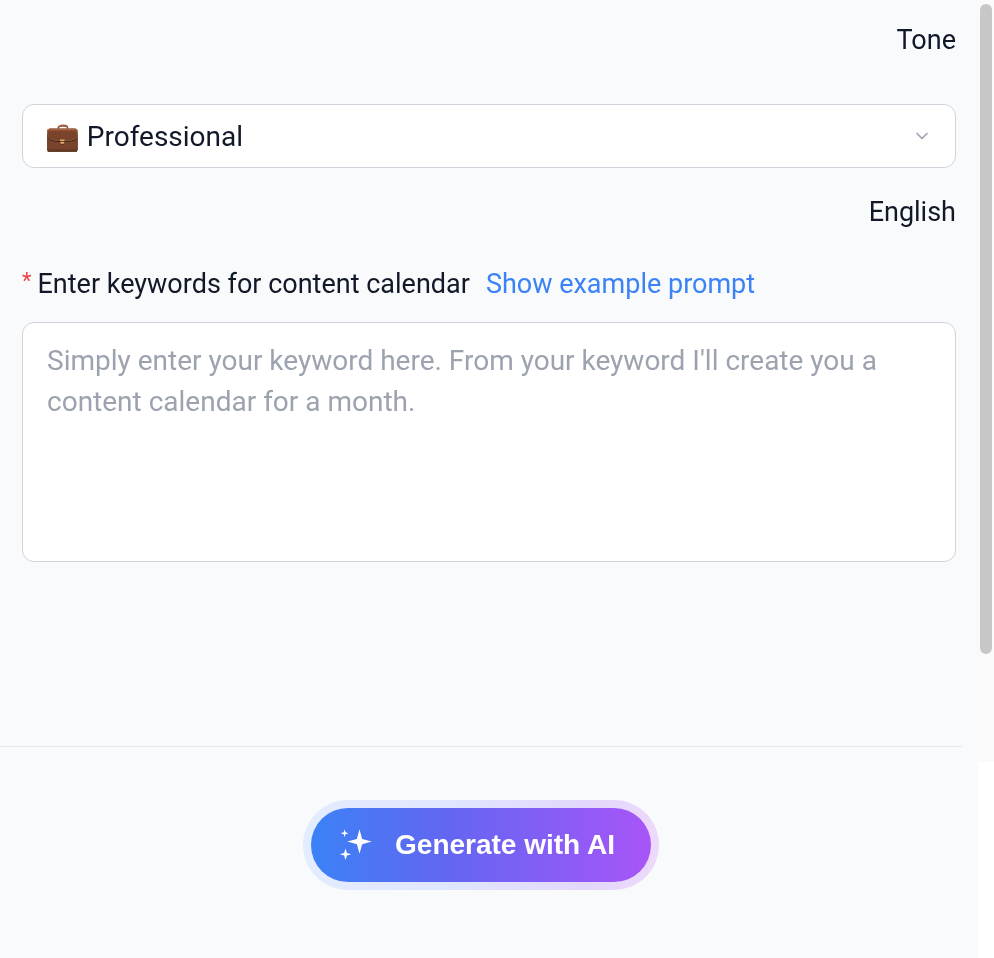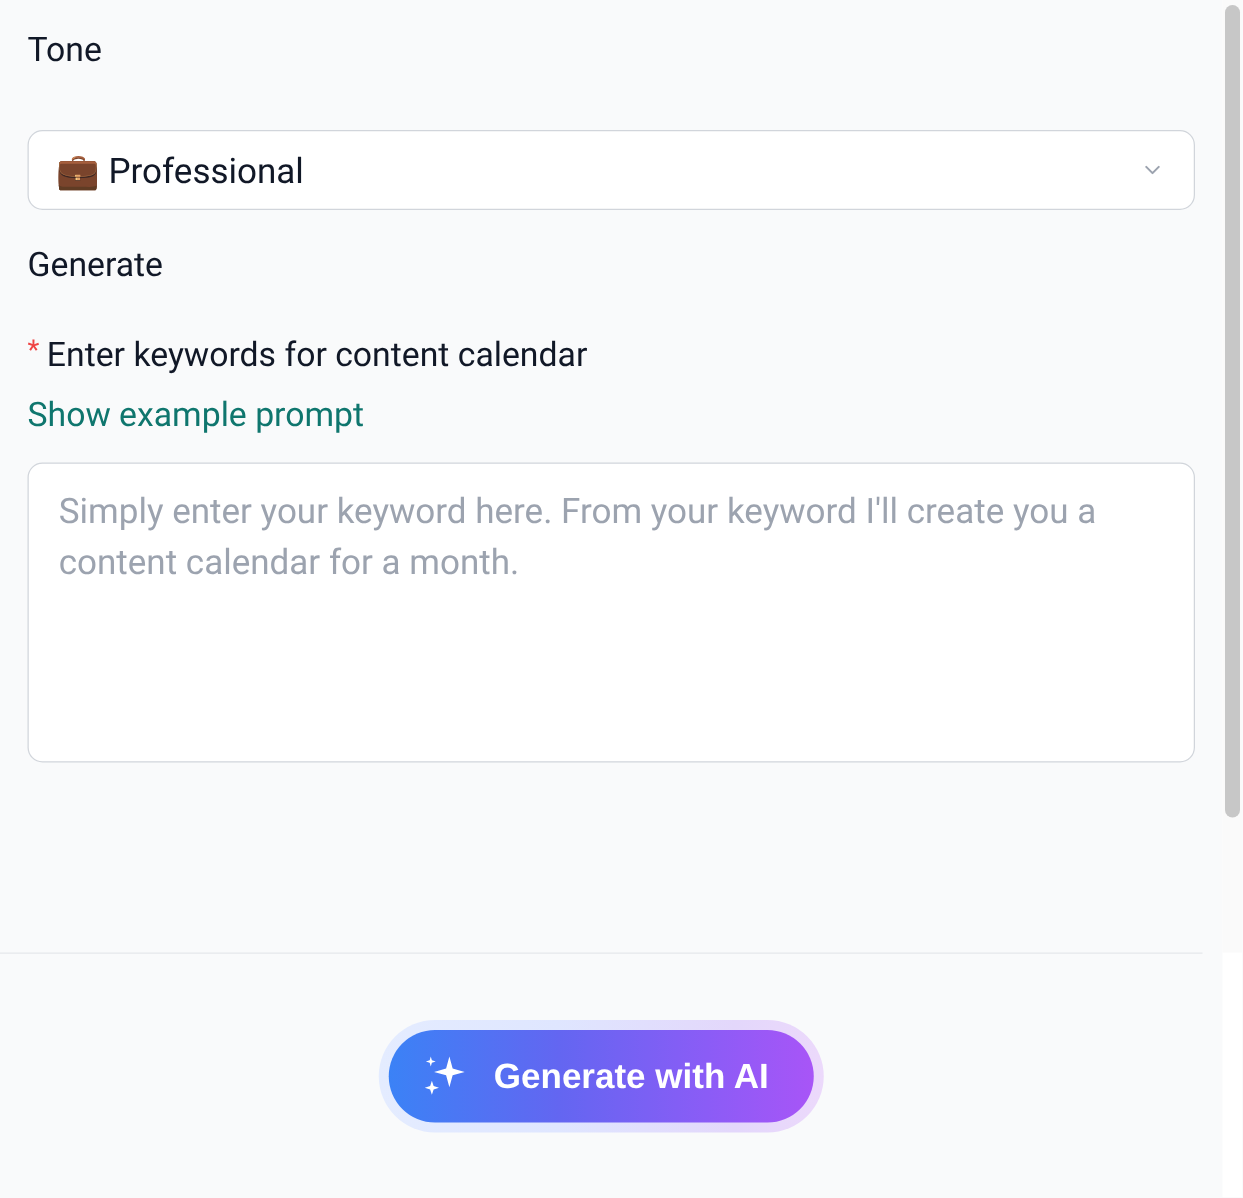--- a/index.html
+++ b/index.html
@@ -17,21 +17,21 @@
   .scroll-area {
     position: absolute;
     top: 0; left: 0;
     width: 978px;
     height: 762px;
     background: #f9fafb;
     padding: 24px 22px 0 22px;
     overflow: hidden;
   }
 
-  .field-group { margin-bottom: 28px; }
+  .field-group { margin-bottom: 28px; text-align: right; }
   .field-label {
     font-size: 27px;
     font-weight: 400;
     color: #111827;
     margin-bottom: 14px;
   }
 
   .select {
     display: flex;
     align-items: center;
@@ -59,27 +59,26 @@
   }
   .chevron svg { stroke: currentColor; }
 
   .keywords-label-row {
     display: flex;
     align-items: baseline;
     gap: 16px;
     margin-top: 40px;
     margin-bottom: 22px;
     flex-wrap: wrap;
-    flex-direction: column;
   }
   .required-star { color: #ef4444; font-size: 22px; margin-right: 6px; vertical-align: top;}
   .kw-label { font-size: 27px; color: #111827; }
   .example-link {
     font-size: 27px;
-    color: #0f766e;
+    color: #3b82f6;
     cursor: pointer;
   }
 
   .textarea-wrap {
     width: 100%;
     background: #ffffff;
     border: 1px solid #d1d5db;
     border-radius: 12px;
     padding: 18px 24px;
     height: 240px;
@@ -93,21 +92,21 @@
     font-family: inherit;
     font-size: 28px;
     line-height: 1.45;
     color: #111827;
   }
   .textarea::placeholder { color: #9ca3af; }
 
   .footer {
     position: absolute;
     left: 0;
-    top: 762px;
+    top: 746px;
     width: 962px;
     height: 196px;
     background: #f9fafb;
     border-top: 1px solid #e5e7eb;
     display: flex;
     align-items: center;
     justify-content: center;
   }
 
   .gen-btn-outer {
@@ -170,21 +169,21 @@
       <span class="select-value">💼 Professional</span>
       <span class="chevron">
         <svg width="20" height="20" viewBox="0 0 24 24" fill="none" stroke-width="2" stroke-linecap="round" stroke-linejoin="round">
             <polyline points="6 9 12 15 18 9"></polyline>
           </svg>
       </span>
     </div>
   </div>
 
   <div class="field-group">
-    <div class="field-label">Generate</div>
+    <div class="field-label">English</div>
   </div>
 
 
   <div class="keywords-label-row">
     <div>
       <span class="required-star">*</span><span class="kw-label">Enter keywords for content calendar</span>
     </div>
     <span class="example-link">Show example prompt</span>
   </div>
 

